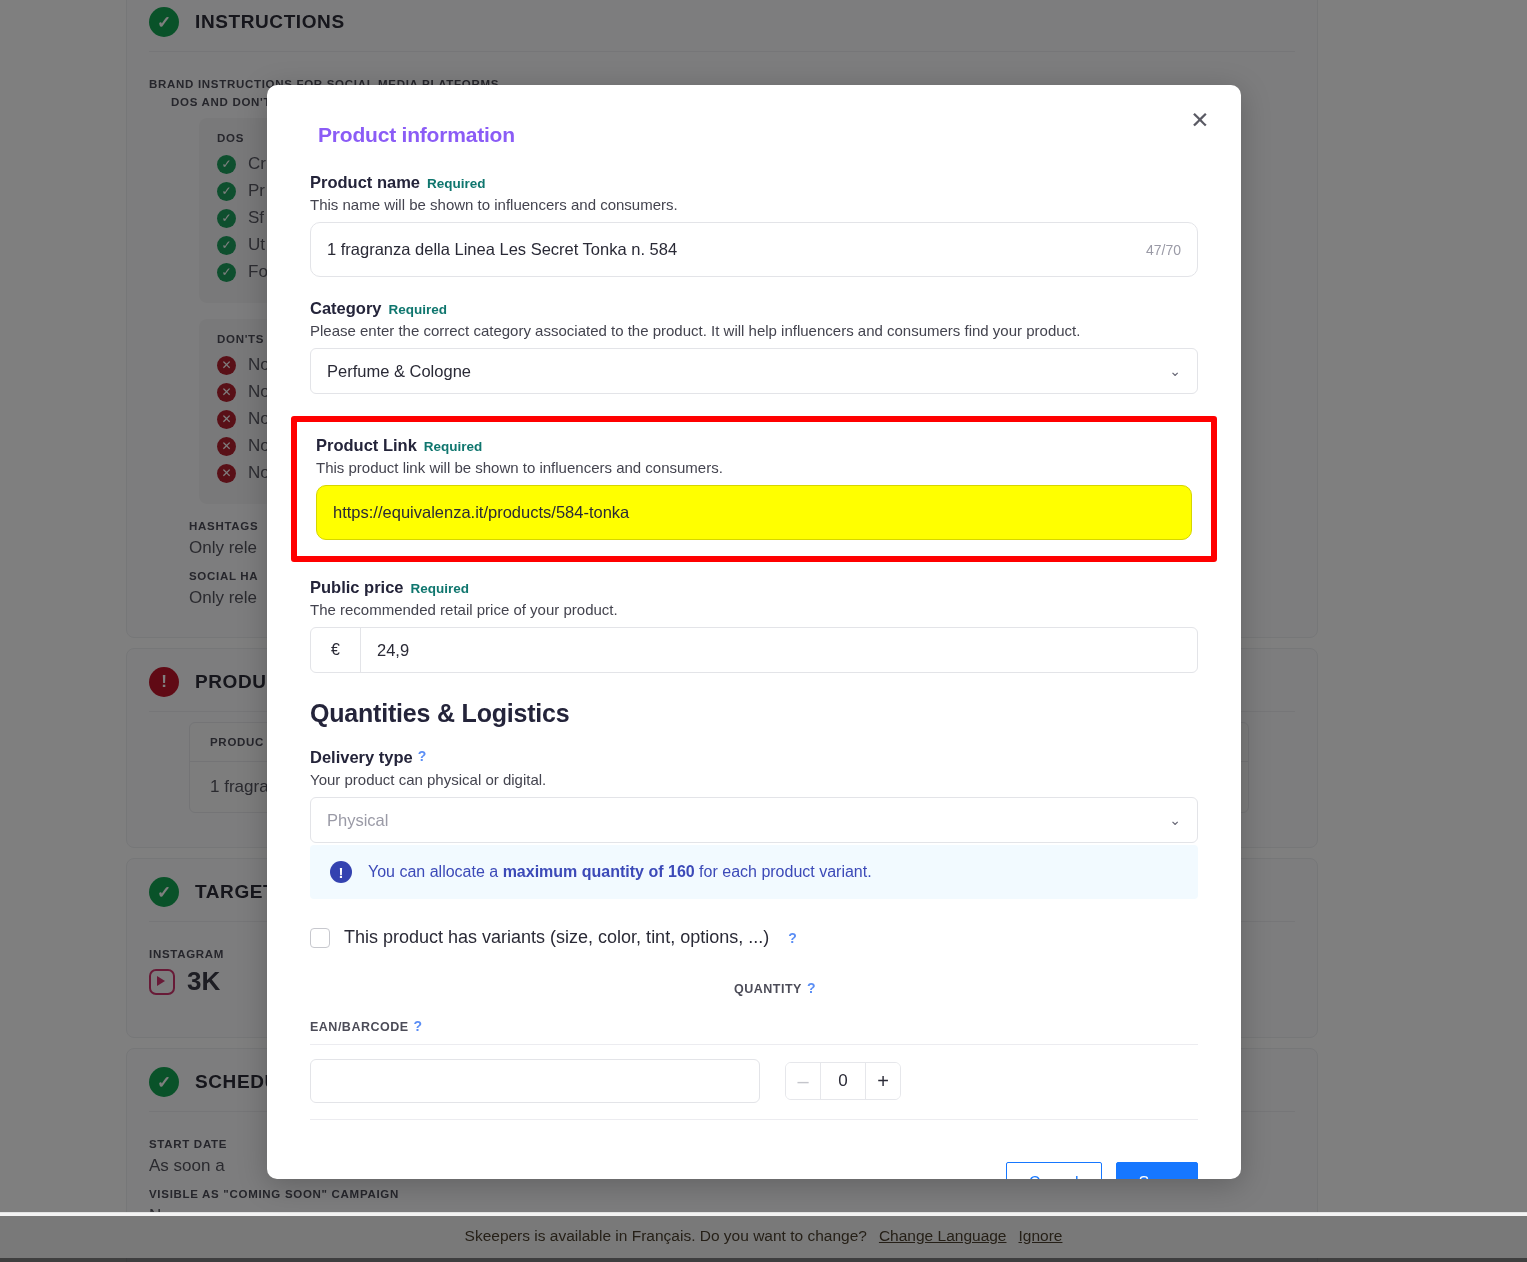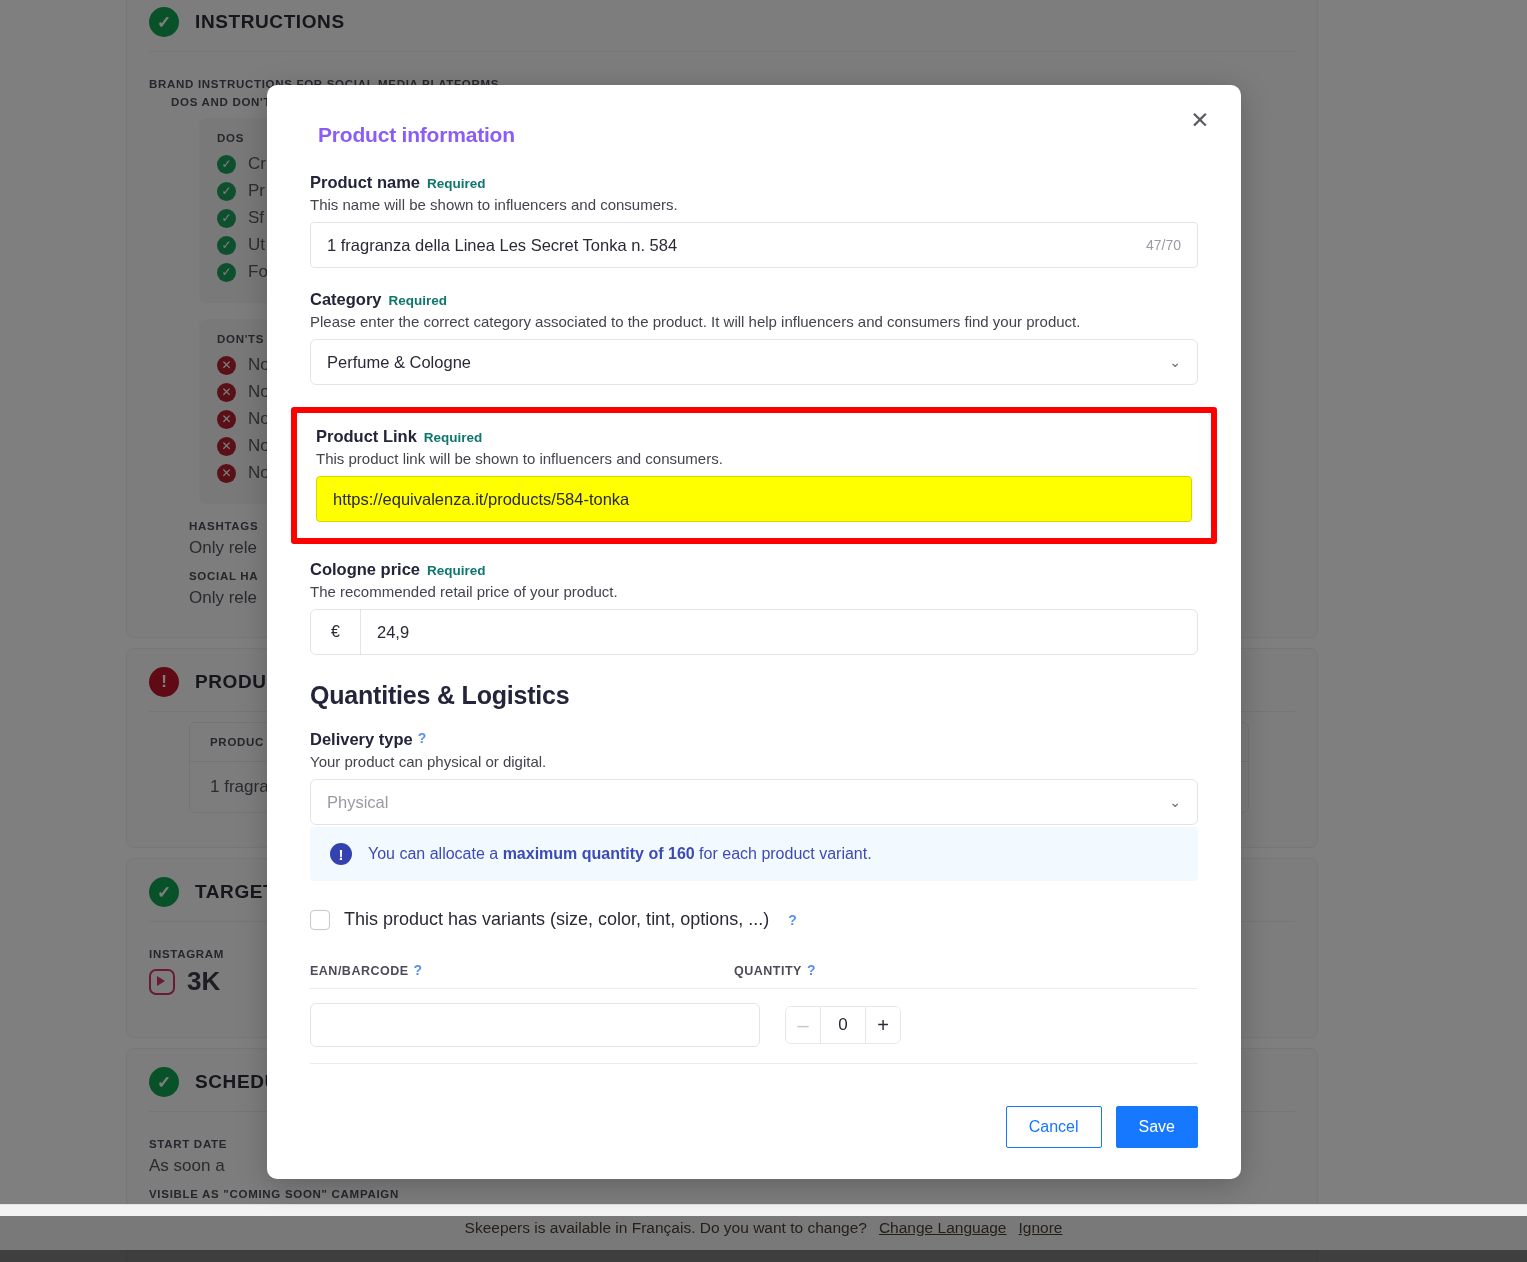--- a/index.html
+++ b/index.html
@@ -94,21 +94,21 @@
   .ig-num { font-size: 26px; font-weight: 700; color: #3a3a46; }
 
   
   .dim {
     position: absolute; inset: 0;
     background: rgba(0,0,0,0.5);
   }
 
   
   .lang-bar {
-    position: absolute; left: 0; right: 0; bottom: 12px; height: 46px;
+    position: absolute; left: 0; right: 0; bottom: 4px; height: 46px;
     background: #f3f3f3;
     display: flex; align-items: center; justify-content: center;
     gap: 12px; z-index: 5;
     border-top: 1px solid #e2e2e2;
   }
   .lang-dim {
     position:absolute; left:0; right:0; bottom:0; height:46px;
     background: rgba(0,0,0,0.5); z-index:6; pointer-events:none;
   }
   .lang-text { font-size: 15.5px; color: #4a3f2e; }
@@ -144,22 +144,22 @@
   }
   .fld { margin-bottom: 22px; }
   .fld-label {
     font-size: 16.5px; font-weight: 700; color: #24243a; margin-bottom: 4px;
   }
   .req {
     color: #0f766e; font-size: 13.5px; font-weight: 700; margin-left: 7px;
   }
   .fld-help { font-size: 15px; color: #44444f; margin-bottom: 9px; }
   .input-box {
-    width: 100%; height: 46px;
-    border: 1px solid #e3e4e8; border-radius: 4px;
+    width: 100%; height: 55px;
+    border: 1px solid #e3e4e8; border-radius: 10px;
     background: #fff;
     display: flex; align-items: center;
     padding: 0 16px;
     font-size: 16.5px; color: #2a2a36;
     position: relative;
   }
   .counter {
     position: absolute; right: 16px; top: 50%; transform: translateY(-50%);
     font-size: 14px; color: #9a9aa6;
   }
@@ -233,21 +233,21 @@
   }
   .chk-label { font-size: 18px; color: #2a2a36; }
 
   .grid-head {
     display: flex; margin-top: 32px; padding-bottom: 10px;
     border-bottom: 1px solid #ececf0;
   }
   .gh {
     font-size: 12.5px; font-weight: 600; letter-spacing: .5px; color: #4c4c58;
   }
-  .gh-ean { width: 424px; }
+  .gh-ean { width: 424px; margin-top: 38px; }
   .grid-row {
     display: flex; align-items: center; padding: 14px 0 16px 0;
     border-bottom: 1px solid #ececf0;
   }
   .ean-input {
     width: 450px; height: 44px; border: 1px solid #e3e4e8;
     border-radius: 6px; background: #fff;
   }
   .stepper {
     display:flex; align-items:center; margin-left: 25px;
@@ -441,21 +441,21 @@
           </div>
           <div class="fld-help">This product link will be shown to influencers and consumers.</div>
           <div class="input-box input-yellow">
             <span>https://equivalenza.it/products/584-tonka</span>
           </div>
         </div>
       </div>
 
       <div class="fld">
         <div class="fld-label">
-          <span>Cologne price</span><span class="req">Required</span>
+          <span>Public price</span><span class="req">Required</span>
         </div>
         <div class="fld-help">The recommended retail price of your product.</div>
         <div class="price-box">
           <div class="price-cur">€</div>
           <div class="price-val">24,9</div>
         </div>
       </div>
 
       <div class="h2">Quantities &amp; Logistics</div>
 

